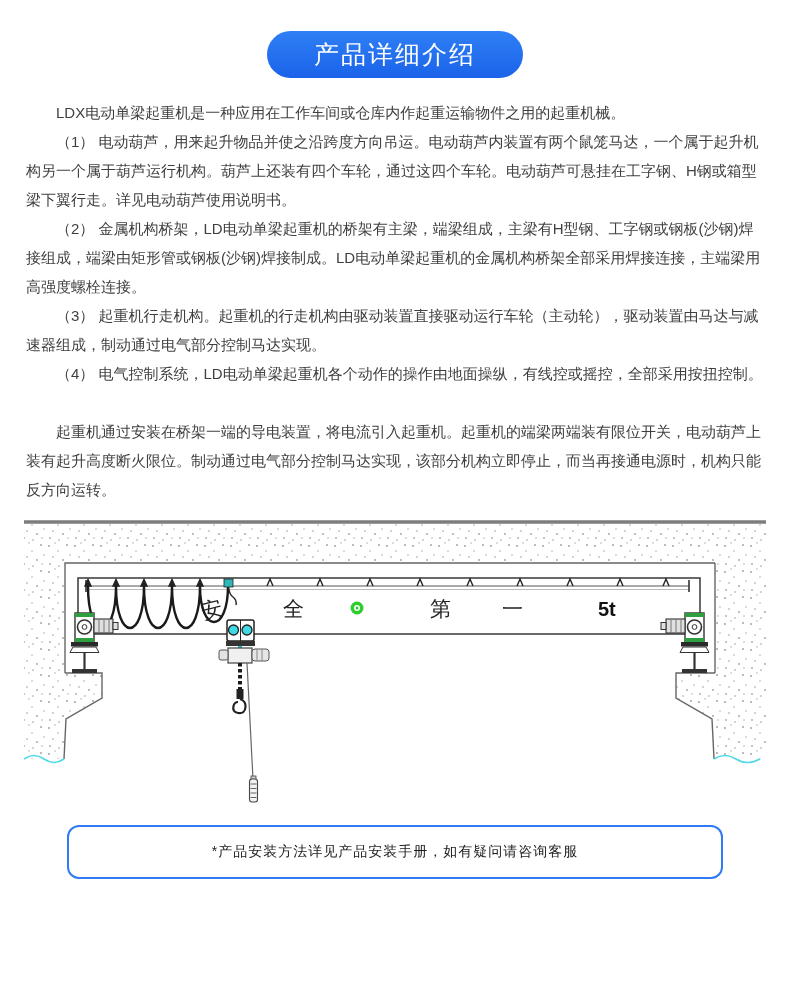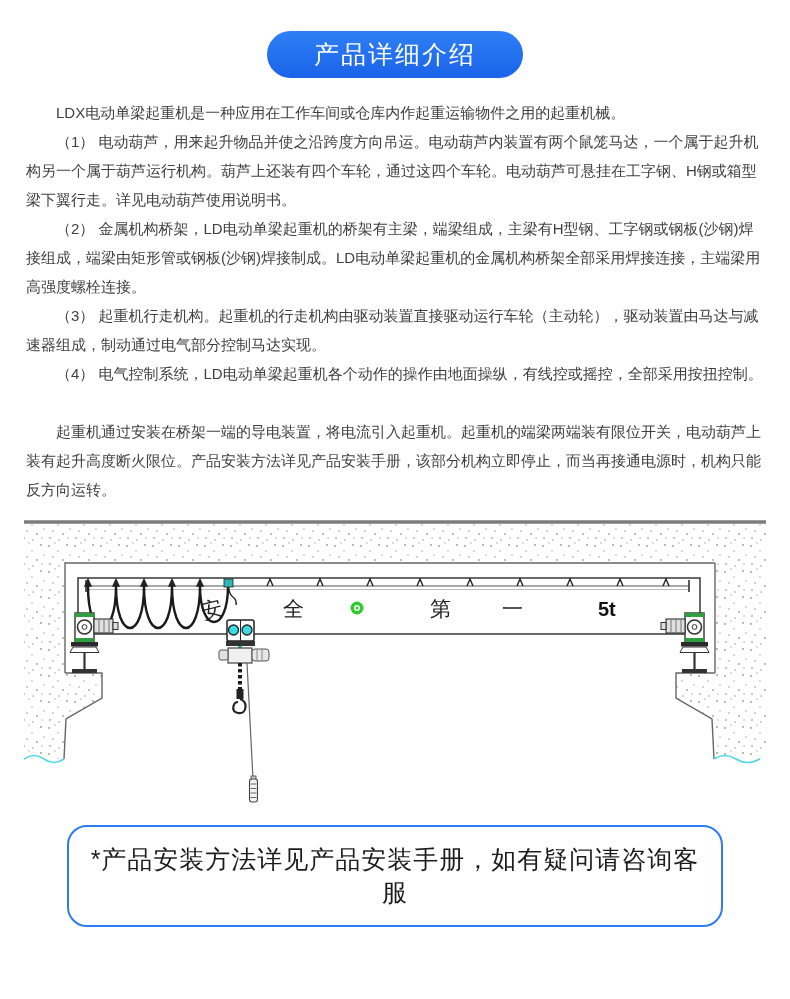--- a/index.html
+++ b/index.html
@@ -12,40 +12,40 @@
     color:#fff;font-size:25px;font-weight:500;letter-spacing:2px;
     display:flex;align-items:center;justify-content:center;padding:0 30px;box-sizing:border-box;
   }
   .intro{padding:20px 26px 0 26px;font-size:15px;line-height:29px;color:#3f3f3f;}
   .intro p{margin:0;text-indent:2em;}
   .intro p.closing{margin-top:29px;}
   .diagram-wrap{padding:12px 20px 0 20px;}
   svg text{font-family:"Liberation Sans",sans-serif;}
   .note-wrap{display:flex;justify-content:center;padding:10px 0 6px 0;}
   .note-box{
-    width:612px;border:2px solid #2f7bf5;border-radius:20px;background:#fff;
-    padding:16px 20px;text-align:center;font-size:25px;color:#1c1c1c;letter-spacing:1px;
+    width:612px;border:2px solid #2f7bf5;border-radius:12px;background:#fff;
+    padding:16px 20px;text-align:center;font-size:14px;color:#1c1c1c;letter-spacing:1px;
   }
 </style>
 </head>
 <body>
 
 <div class="page">
 
   <div class="title-wrap">
     <div class="title-pill">产品详细介绍</div>
   </div>
 
   <div class="intro">
     <p>LDX电动单梁起重机是一种应用在工作车间或仓库内作起重运输物件之用的起重机械。</p>
     <p>（1） 电动葫芦，用来起升物品并使之沿跨度方向吊运。电动葫芦内装置有两个鼠笼马达，一个属于起升机构另一个属于葫芦运行机构。葫芦上还装有四个车轮，通过这四个车轮。电动葫芦可悬挂在工字钢、H钢或箱型梁下翼行走。详见电动葫芦使用说明书。</p>
     <p>（2） 金属机构桥架，LD电动单梁起重机的桥架有主梁，端梁组成，主梁有H型钢、工字钢或钢板(沙钢)焊接组成，端梁由矩形管或钢板(沙钢)焊接制成。LD电动单梁起重机的金属机构桥架全部采用焊接连接，主端梁用高强度螺栓连接。</p>
     <p>（3） 起重机行走机构。起重机的行走机构由驱动装置直接驱动运行车轮（主动轮），驱动装置由马达与减速器组成，制动通过电气部分控制马达实现。</p>
     <p>（4） 电气控制系统，LD电动单梁起重机各个动作的操作由地面操纵，有线控或摇控，全部采用按扭控制。</p>
-    <p class="closing">起重机通过安装在桥架一端的导电装置，将电流引入起重机。起重机的端梁两端装有限位开关，电动葫芦上装有起升高度断火限位。产品安装方法详见产品安装手册，该部分机构立即停止，而当再接通电源时，机构只能反方向运转。</p>
+    <p class="closing">起重机通过安装在桥架一端的导电装置，将电流引入起重机。起重机的端梁两端装有限位开关，电动葫芦上装有起升高度断火限位。制动通过电气部分控制马达实现，该部分机构立即停止，而当再接通电源时，机构只能反方向运转。</p>
   </div>
 
   <div class="diagram-wrap">
     <svg viewBox="0 0 750 295" width="750" height="295">
       <defs>
         <pattern id="stipple" width="26" height="26" patternUnits="userSpaceOnUse">
           <circle cx="3" cy="4" r="0.9" fill="#9a9a9a"></circle>
           <circle cx="12" cy="9" r="0.8" fill="#a8a8a8"></circle>
           <circle cx="21" cy="3" r="0.9" fill="#9a9a9a"></circle>
           <circle cx="7" cy="15" r="0.8" fill="#9a9a9a"></circle>

